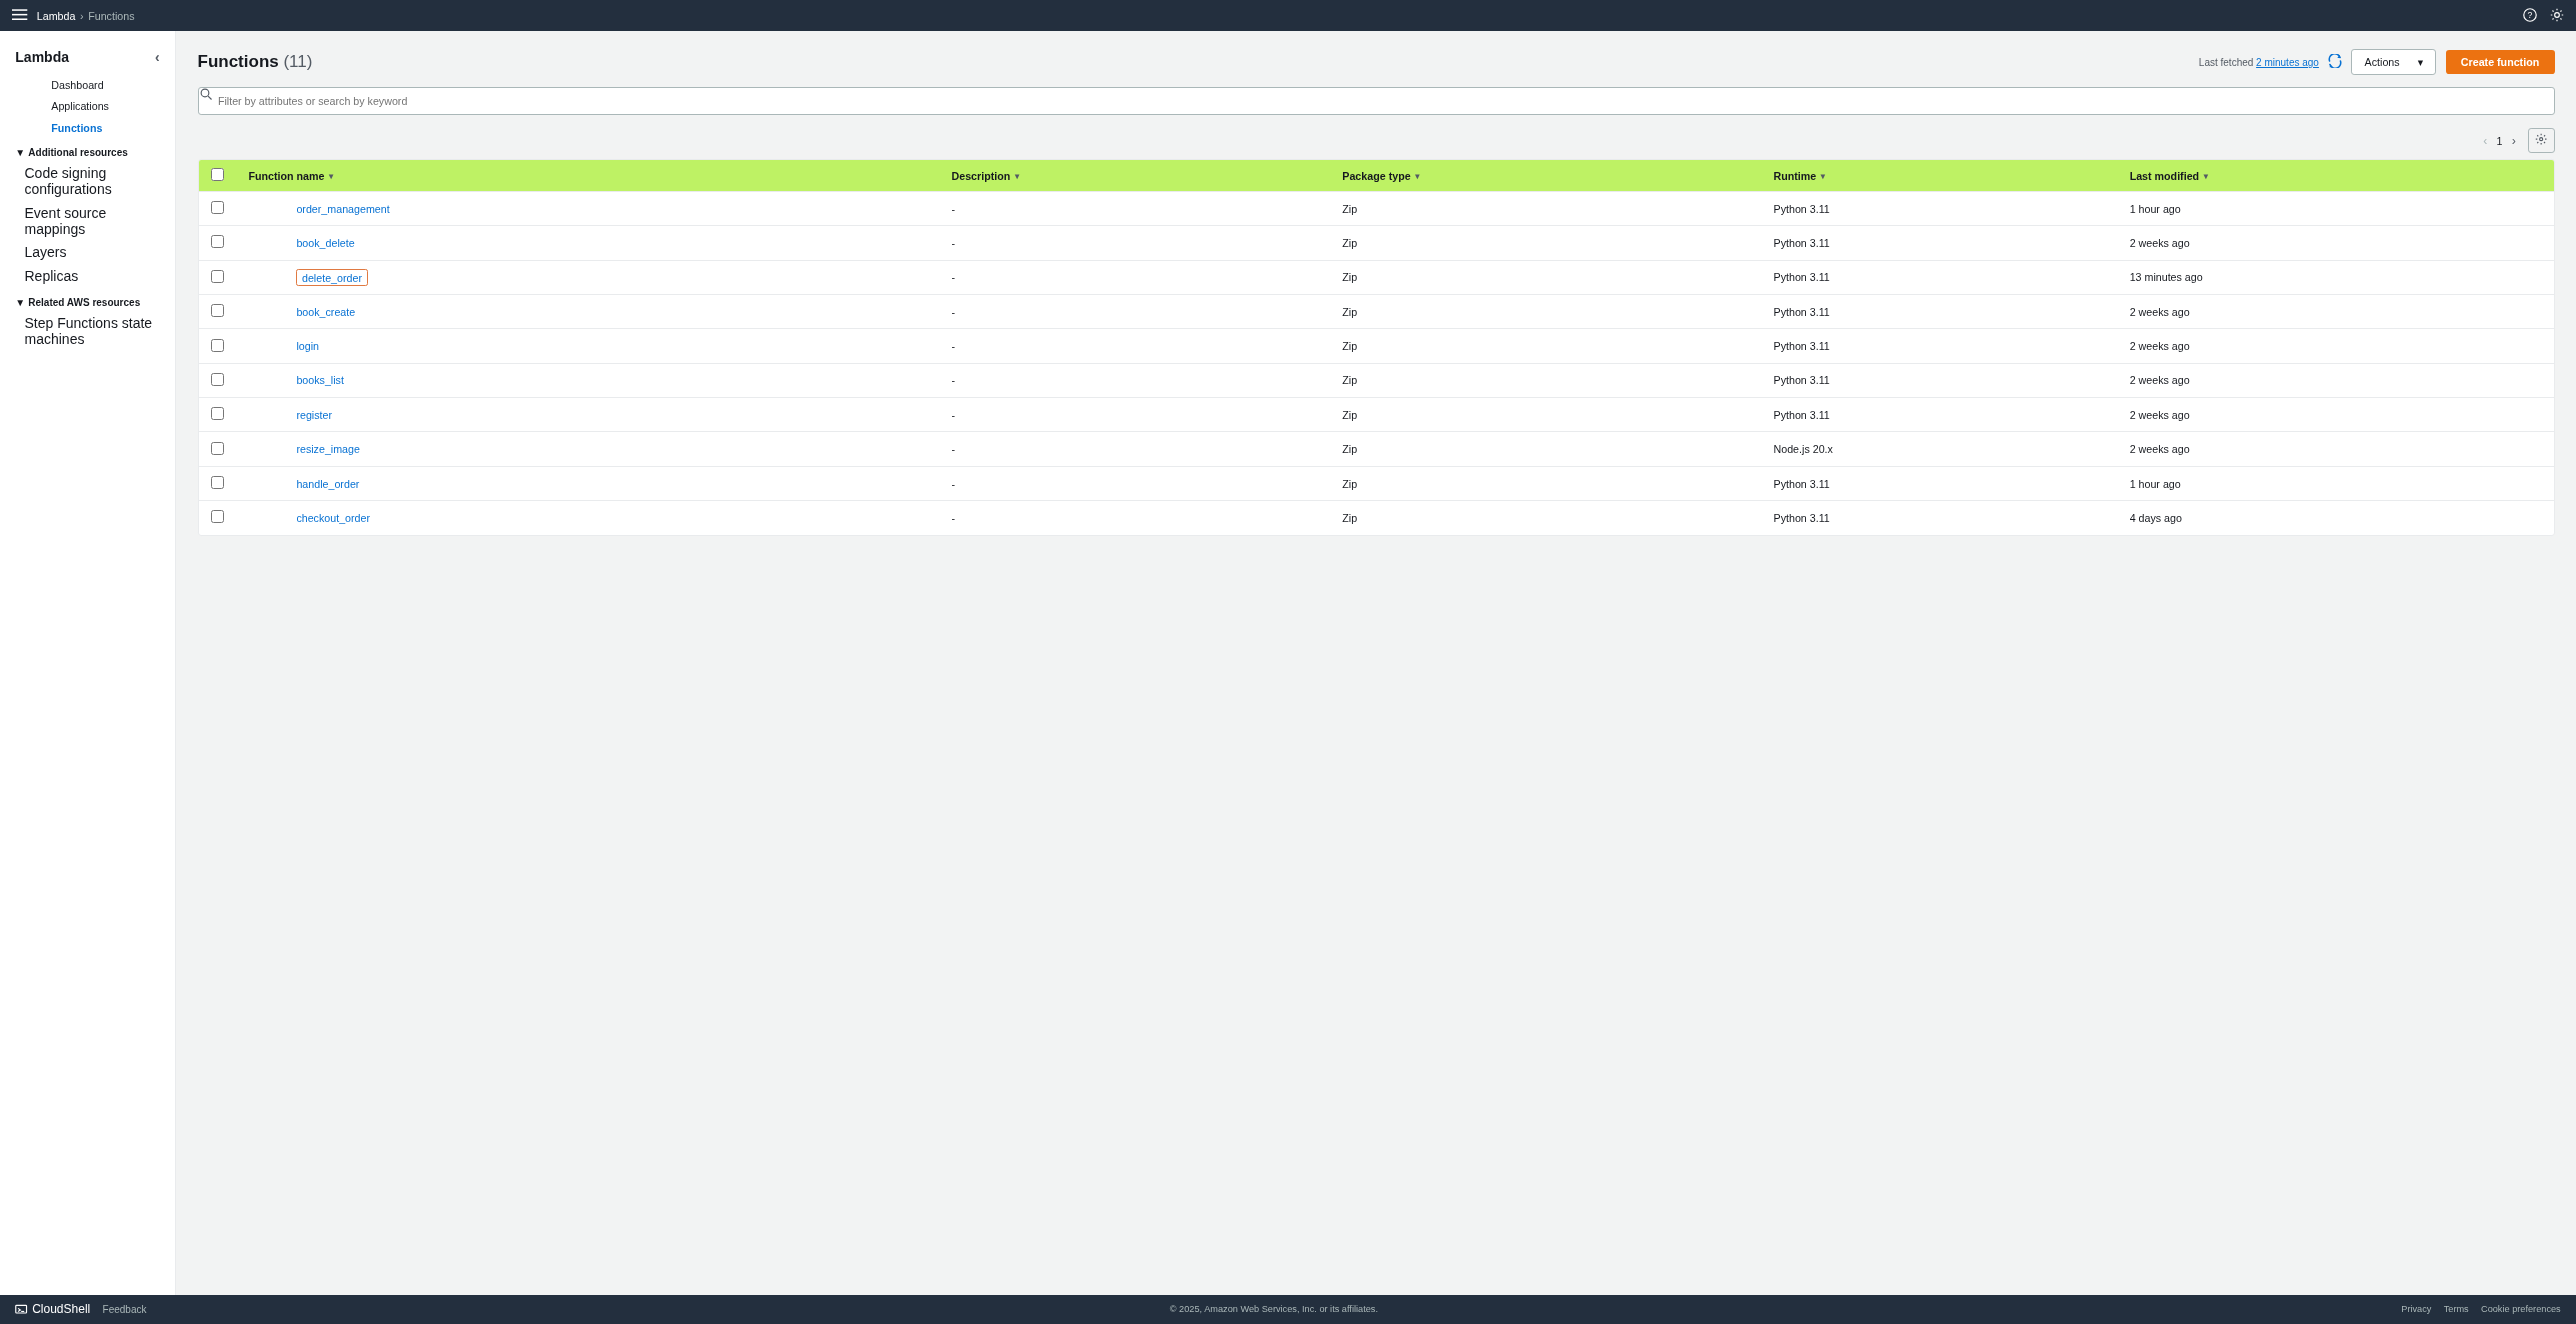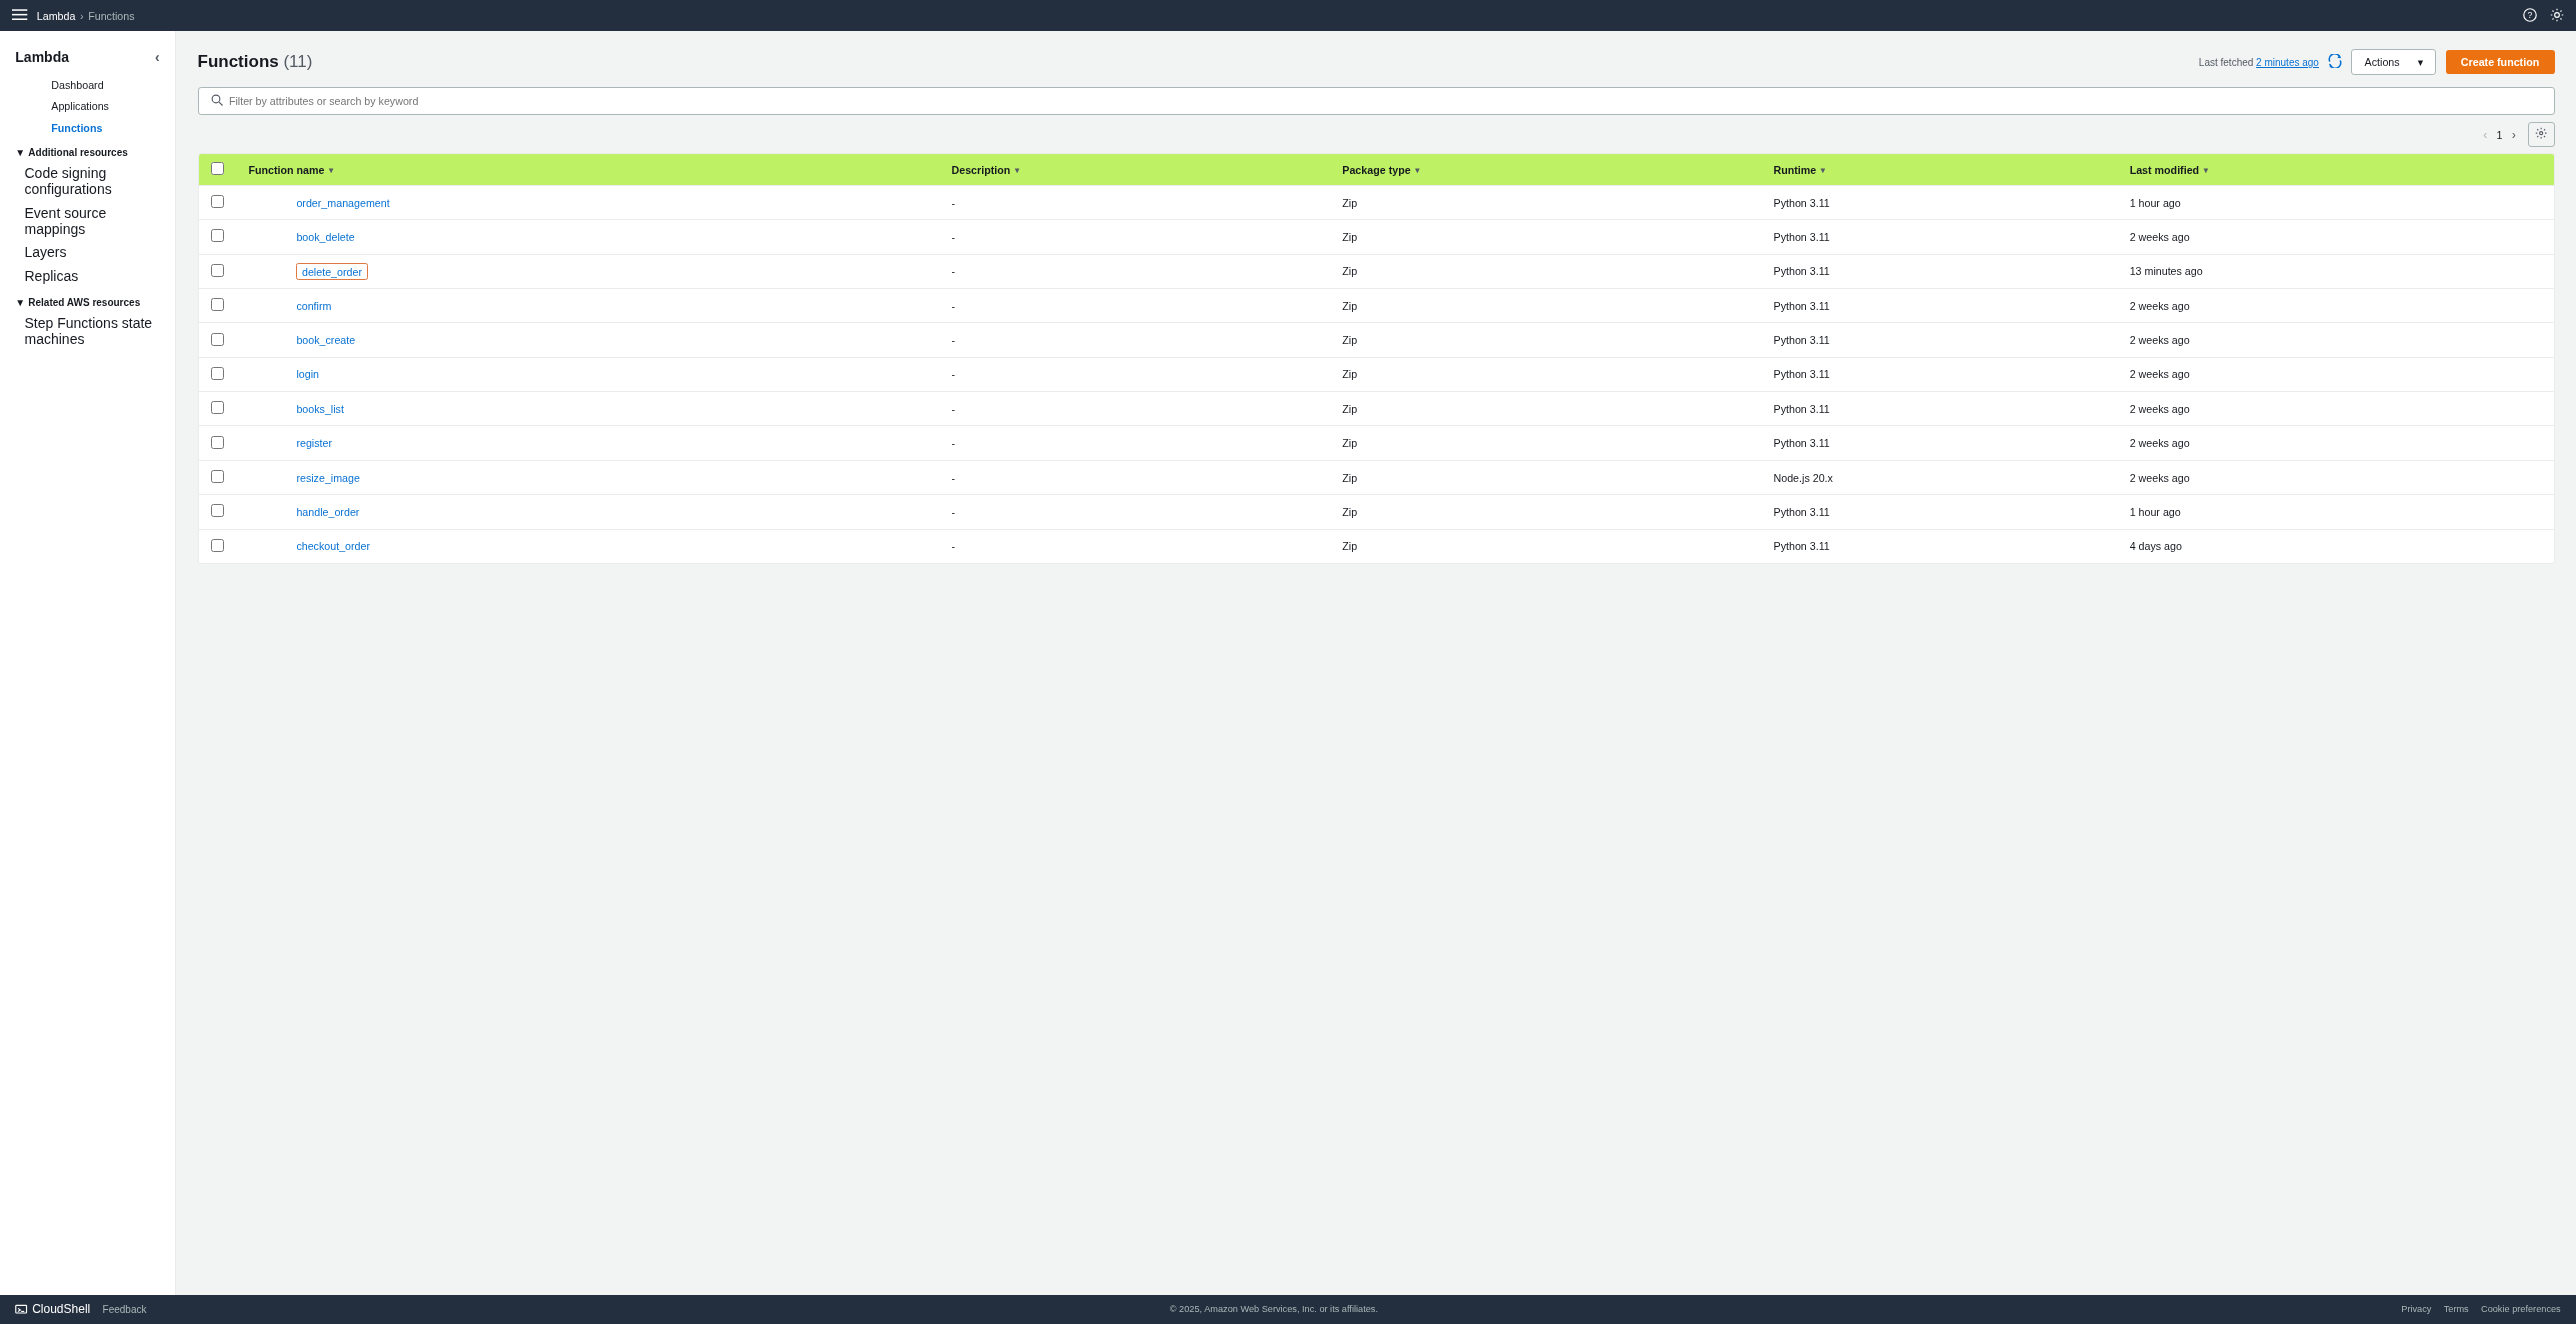--- a/index.html
+++ b/index.html
@@ -140,23 +140,22 @@
       color: #fff;
       cursor: pointer;
     }
 
     
     .search-container {
       background: #fff;
       border: 0.8px solid #aab7b8;
       border-radius: 3.1px;
       display: flex;
-      align-items: center;
-      padding: 0 12px;
-      margin-bottom: 7px;
+      padding: 0 1px;
+      margin-bottom: 13px;
       height: 28px;
     }
     .search-container input {
       border: none;
       outline: none;
       flex: 1;
       font-size: 10.7px;
       color: #16191f;
       background: transparent;
     }
@@ -457,32 +456,20 @@
       <td>-</td>
       <td>Zip</td>
       <td>Python 3.11</td>
       <td>13 minutes ago</td>
     </tr>
             <tr>
       <td class="checkbox-col">
         <input type="checkbox" style="">
       </td>
       <td>
-        <a class="fn-link" href="#">confirm</a>
-      </td>
-      <td>-</td>
-      <td>Zip</td>
-      <td>Python 3.11</td>
-      <td>2 weeks ago</td>
-    </tr>
-            <tr>
-      <td class="checkbox-col">
-        <input type="checkbox" style="">
-      </td>
-      <td>
         <a class="fn-link" href="#">book_create</a>
       </td>
       <td>-</td>
       <td>Zip</td>
       <td>Python 3.11</td>
       <td>2 weeks ago</td>
     </tr>
             <tr>
       <td class="checkbox-col">
         <input type="checkbox" style="">

